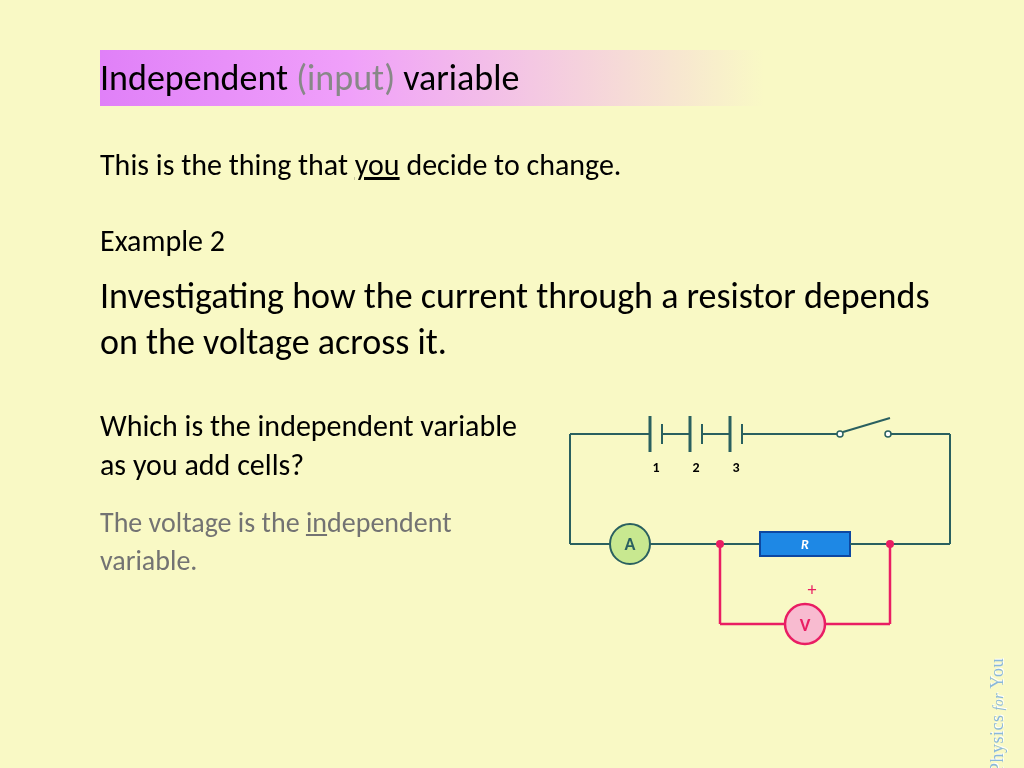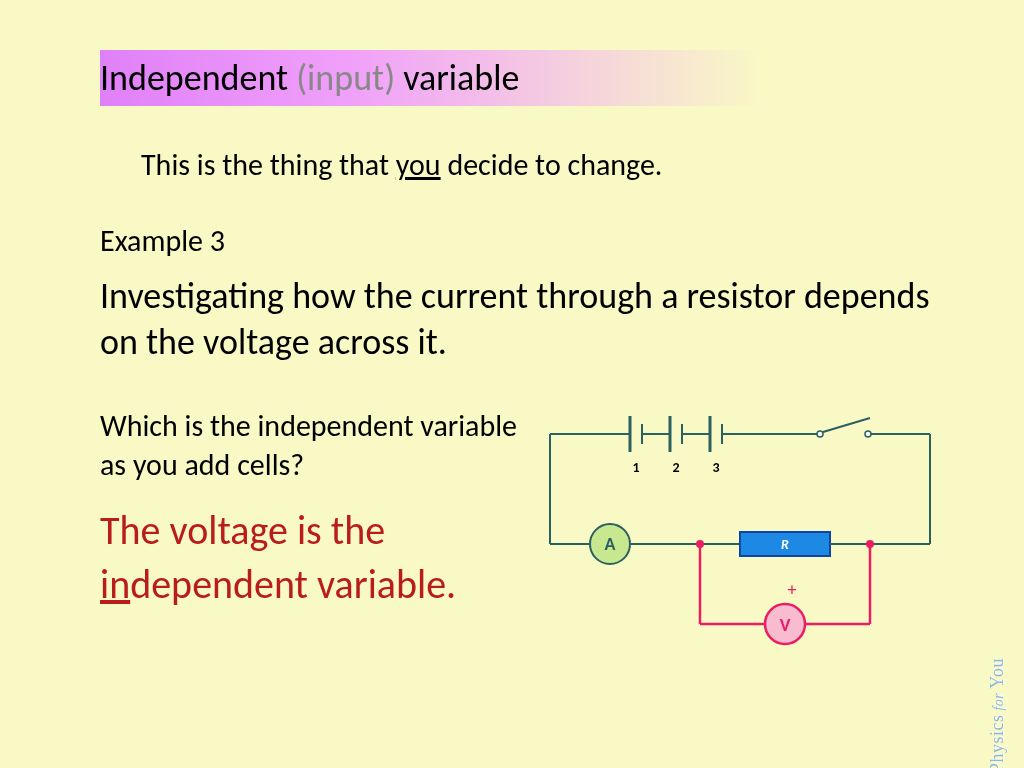--- a/index.html
+++ b/index.html
@@ -21,48 +21,48 @@
     color: #000;
     margin-bottom: 40px;
     width: 830px;
   }
   .title-muted { color: #888; }
   .body-text {
     font-size: 30px;
     color: #000;
     margin-bottom: 38px;
     line-height: 1.25;
-    margin-left: 41px;
   }
   .example-label {
     font-size: 30px;
     color: #000;
     margin-bottom: 14px;
   }
   .example-text {
     font-size: 36px;
     color: #000;
     margin-bottom: 40px;
     line-height: 1.3;
   }
   .lower {
     display: flex;
+    gap: 20px;
   }
   .lower-left {
     flex: 0 0 430px;
   }
   .question {
     font-size: 30px;
     color: #000;
     line-height: 1.3;
     margin-bottom: 20px;
   }
   .answer {
-    font-size: 40px;
-    color: #b91c1c;
+    font-size: 28px;
+    color: #737373;
     line-height: 1.35;
   }
   .u { text-decoration: underline; }
   .circuit {
     flex: 1;
     position: relative;
     height: 260px;
   }
   .circuit svg { position: absolute; top: -12px; left: 0; }
   .watermark {
@@ -85,21 +85,21 @@
 <div class="slide">
 
   <div class="title-bar">
     <span>Independent </span><span class="title-muted">(input)</span><span> variable</span>
   </div>
 
   <div class="body-text">
     <span>This is the thing that </span><span class="u">you</span><span> decide to change.</span>
   </div>
 
-  <div class="example-label">Example 3</div>
+  <div class="example-label">Example 2</div>
 
   <div class="example-text">Investigating how the current through a resistor depends on the voltage across it.</div>
 
   <div class="lower">
     <div class="lower-left">
       <div class="question">Which is the independent variable as you add cells?</div>
       <div class="answer">
         <span>The voltage is the </span><span class="u">in</span><span>dependent variable.</span>
       </div>
     </div>

